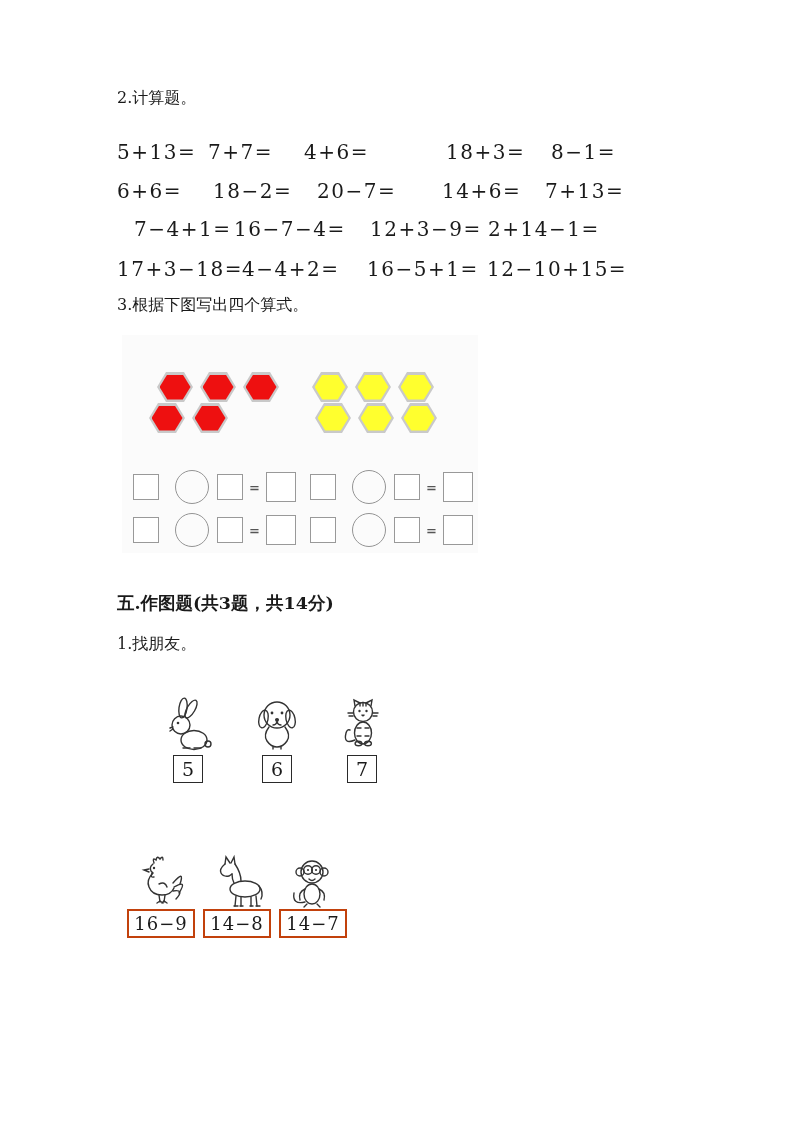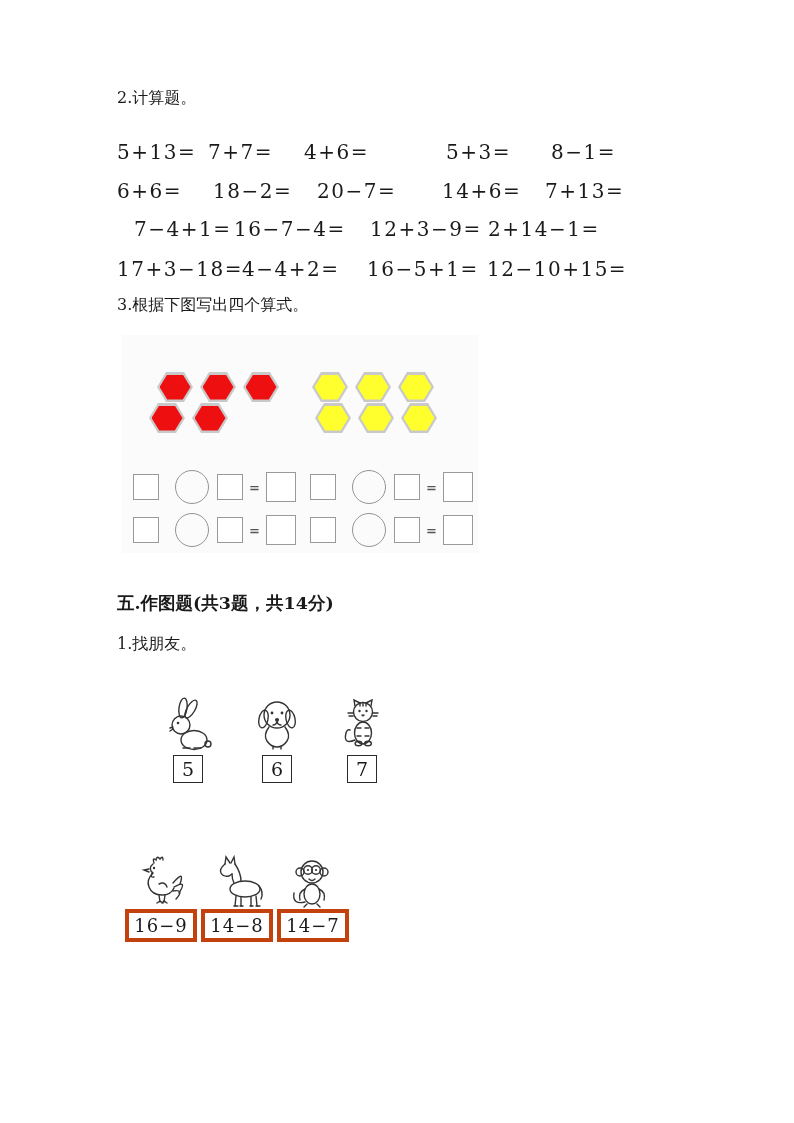--- a/index.html
+++ b/index.html
@@ -20,36 +20,36 @@
   .ci{width:32px;height:32px;border:1px solid #949494;border-radius:50%;background:transparent;margin:0 8px;}
   .sq2{width:24px;height:24px;border:1px solid #999;background:#fff;margin-right:6px;}
   .sq1{margin-right:8px;}
   .eqs{font-size:13px;font-weight:bold;color:#555;margin-right:6px;}
   .ans{width:28px;height:28px;border:1px solid #999;background:#fff;}
   
   .acol{position:absolute;width:60px;display:flex;flex-direction:column;align-items:center;}
   .bcol{position:absolute;width:68px;display:flex;flex-direction:column;align-items:center;}
   .numbox{width:28px;height:26px;border:1.5px solid #2a2a2a;display:flex;align-items:center;justify-content:center;
           font-size:19px;margin-top:1px;background:#fff;}
-  .exprbox{min-width:50px;height:25px;padding:0 5px;border:4px solid #c2410c;display:flex;align-items:center;justify-content:center;
+  .exprbox{min-width:50px;height:25px;padding:0 5px;border:2px solid #c2410c;display:flex;align-items:center;justify-content:center;
            font-size:18px;letter-spacing:1px;margin-top:1px;background:#fff;}
   svg.animal{display:block;}
   svg.animal *{vector-effect:non-scaling-stroke;}
 </style>
 </head>
 <body>
 
 <div class="page">
 
   <div class="heading" style="left:117px;top:88px">2.计算题。</div>
 
   <span class="expr" style="left:117px;top:140px">5+13=</span>
   <span class="expr" style="left:208px;top:140px">7+7=</span>
   <span class="expr" style="left:304px;top:140px">4+6=</span>
-  <span class="expr" style="left:446px;top:140px">5+3=</span>
+  <span class="expr" style="left:446px;top:140px">18+3=</span>
   <span class="expr" style="left:551px;top:140px">8−1=</span>
 
   <span class="expr" style="left:117px;top:179px">6+6=</span>
   <span class="expr" style="left:213px;top:179px">18−2=</span>
   <span class="expr" style="left:317px;top:179px">20−7=</span>
   <span class="expr" style="left:442px;top:179px">14+6=</span>
   <span class="expr" style="left:545px;top:179px">7+13=</span>
 
   <span class="expr" style="left:134px;top:217px">7−4+1=</span>
   <span class="expr" style="left:234px;top:217px">16−7−4=</span>

